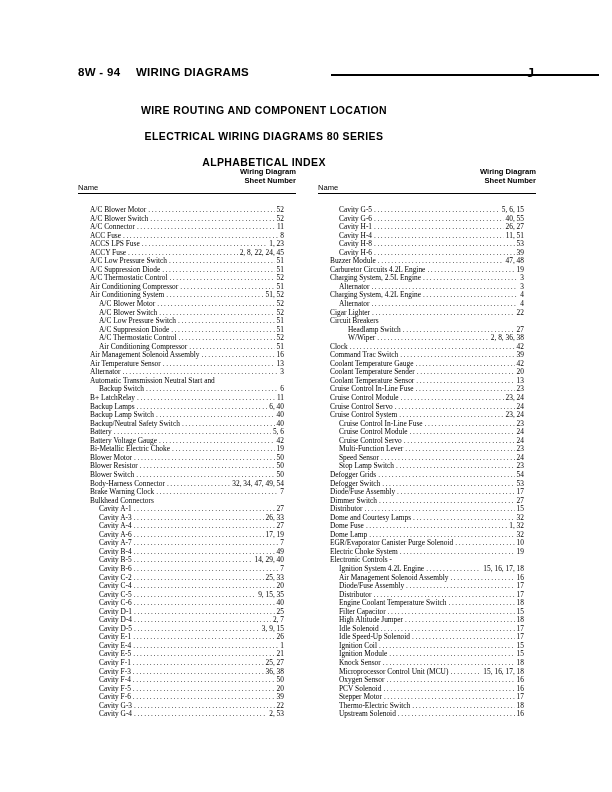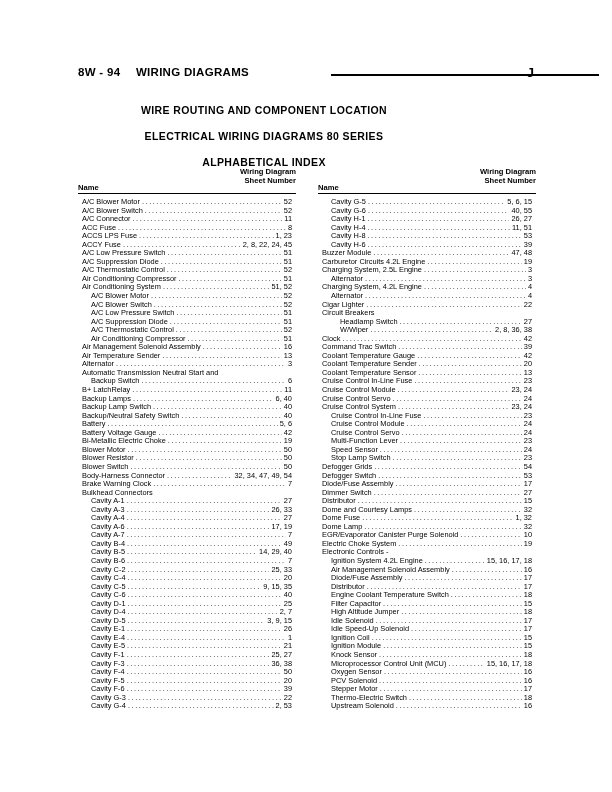--- a/index.html
+++ b/index.html
@@ -95,42 +95,43 @@
 
   .colhead {
     position: relative;
     height: 24px;
   }
   .colhead .lbl-name {
     position: absolute;
     left: 0;
     bottom: 0;
     font-size: 7.6px;
-    font-weight: bold;
+    font-weight: normal;
   }
   .colhead .lbl-sheet {
     position: absolute;
     right: 0;
     top: 0;
     text-align: right;
     font-size: 7.6px;
     font-weight: bold;
     line-height: 8.6px;
   }
   .headrule {
     height: 1px;
     background: #000;
     margin-top: 1px;
     margin-bottom: 2px;
   }
 
   ul.entries {
     list-style: none;
-    margin: 4px;
+    margin: 12px;
     padding: 0;
+    font-family: Liberation Serif, serif;
   }
   ul.entries li {
     font-size: 7.4px;
     line-height: 8.55px;
     white-space: nowrap;
     position: relative;
     display: flex;
     align-items: flex-end;
   }
   .e-label {
@@ -273,21 +274,21 @@
             <span class="e-label">Air Conditioning Compressor</span>
             <span class="e-dots">................................................................................................................................................................</span>
             <span class="e-num">51</span>
           </li>
           <li class="ind0">
             <span class="e-label">Air Management Solenoid Assembly</span>
             <span class="e-dots">................................................................................................................................................................</span>
             <span class="e-num">16</span>
           </li>
           <li class="ind0">
-            <span class="e-label">Air Temperature Sender</span>
+            <span class="e-label">Air Temperature Sensor</span>
             <span class="e-dots">................................................................................................................................................................</span>
             <span class="e-num">13</span>
           </li>
           <li class="ind0">
             <span class="e-label">Alternator</span>
             <span class="e-dots">................................................................................................................................................................</span>
             <span class="e-num">3</span>
           </li>
           <li class="ind0 nodots">
             <span class="e-label">Automatic Transmission Neutral Start and</span>

